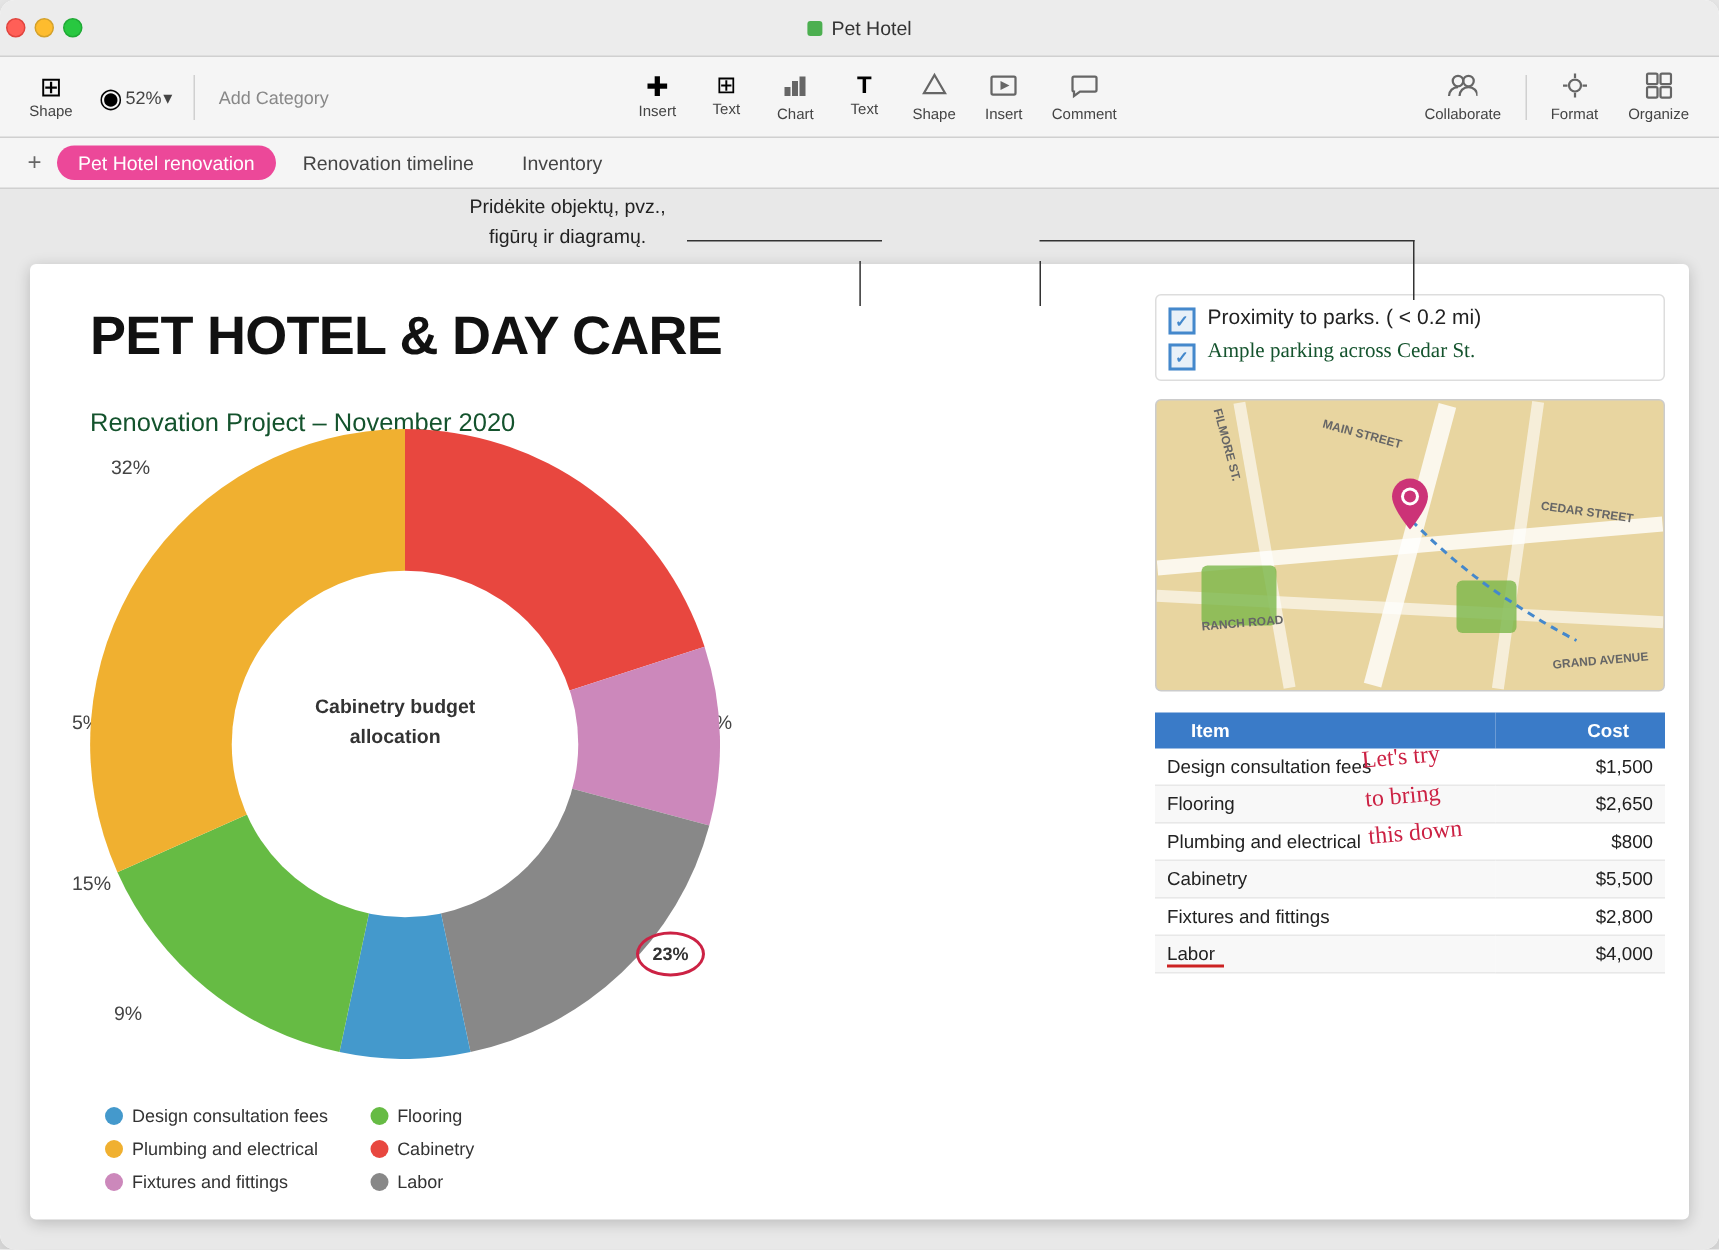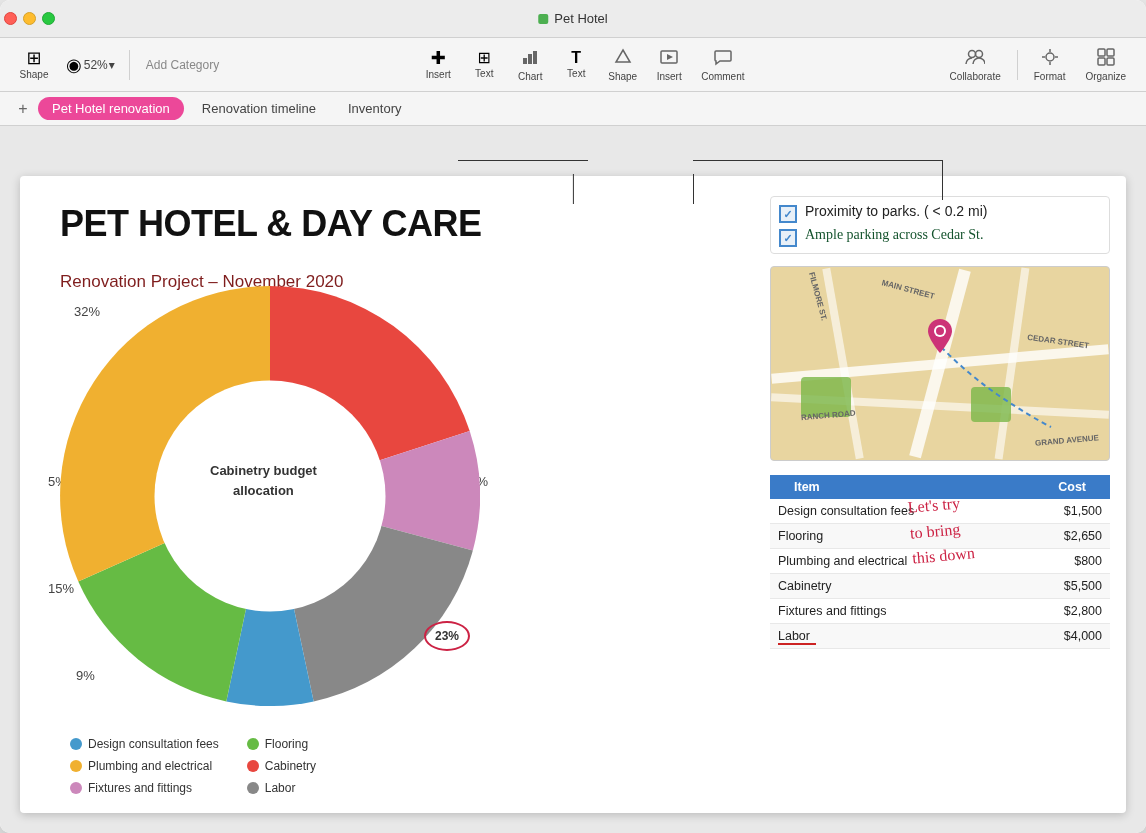--- a/index.html
+++ b/index.html
@@ -40,21 +40,21 @@
     .tab.active { background: #ec4899; color: #fff; font-weight: 500; }
     .tab.inactive { color: #444; }
 
     
     .main { flex: 1; display: flex; overflow: hidden; }
     .canvas { flex: 1; background: #e8e8e8; overflow: hidden; position: relative; padding: 20px; }
     .slide { background: #fff; width: 100%; height: 100%; position: relative; border-radius: 4px; box-shadow: 0 2px 10px rgba(0,0,0,0.2); overflow: hidden; }
 
     
     .slide-title { position: absolute; top: 28px; left: 40px; font-size: 42px; font-weight: 900; color: #111; letter-spacing: -0.5px; line-height: 1.1; }
-    .slide-subtitle { position: absolute; top: 108px; left: 40px; font-size: 17px; color: #7f1d1d; font-weight: 400; }
+    .slide-subtitle { position: absolute; top: 108px; left: 40px; font-size: 17px; color: #14532d; font-weight: 400; }
 
     
     .legend { position: absolute; bottom: 28px; left: 40px; display: flex; gap: 28px; }
     .legend-col { display: flex; flex-direction: column; gap: 8px; }
     .legend-item { display: flex; align-items: center; gap: 6px; font-size: 12px; color: #333; }
     .legend-dot { width: 12px; height: 12px; border-radius: 50%; flex-shrink: 0; }
 
     
     .budget-table { width: 340px; border-collapse: collapse; font-size: 12.5px; }
     .budget-table th { background: #3a7bc8; color: #fff; padding: 5px 24px; text-align: left; font-weight: 600; }
@@ -196,20 +196,24 @@
     <button class="tab-add">+</button>
     <button class="tab active">Pet Hotel renovation</button>
     <button class="tab inactive">Renovation timeline</button>
     <button class="tab inactive">Inventory</button>
   </div>
 
   <div class="main">
     <div class="canvas">
 
       <div style="position:absolute;top:2px;left:50%;transform:translateX(-50%);width:680px;pointer-events:none;z-index:10;display:flex;justify-content:space-between;padding:0 80px;">
+        <div style="text-align:center;font-size:13px;color:#222;line-height:1.5;">
+          <span style="white-space:pre-line;">Pridėkite objektų, pvz.,
+figūrų ir diagramų.</span>
+        </div>
       </div>
 
       <div style="position:absolute;top:48px;left:50%;transform:translateX(-10%);width:1px;height:30px;background:#333;pointer-events:none;z-index:10;"></div>
       <div style="position:absolute;top:34px;left:calc(50% - 10%);width:130px;height:1px;background:#333;pointer-events:none;z-index:10;"></div>
       <div style="position:absolute;top:48px;left:calc(50% + 120px);width:1px;height:30px;background:#333;pointer-events:none;z-index:10;"></div>
       <div style="position:absolute;top:34px;left:calc(50% + 120px);width:250px;height:1px;background:#333;pointer-events:none;z-index:10;"></div>
       <div style="position:absolute;top:34px;left:calc(50% + 369px);width:1px;height:40px;background:#333;pointer-events:none;z-index:10;"></div>
 
       <div class="slide" style="margin-top:30px;height:calc(100% - 30px);">
 

